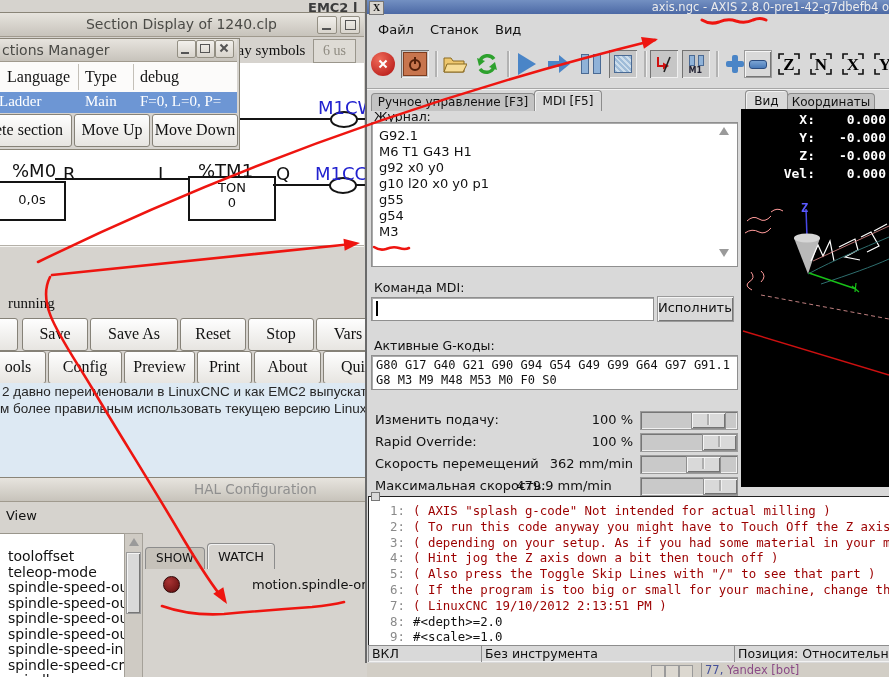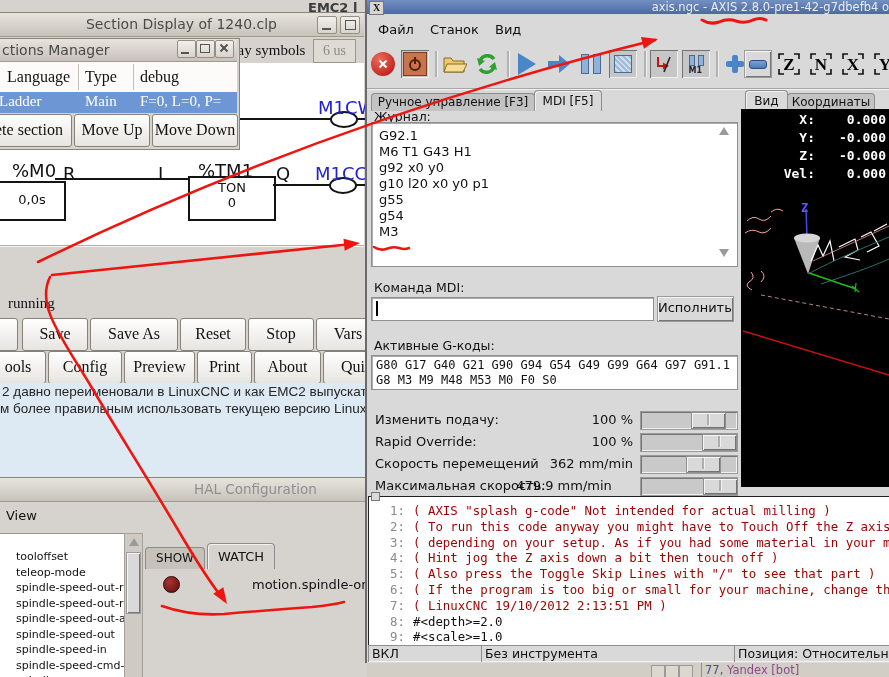--- a/index.html
+++ b/index.html
@@ -21,21 +21,21 @@
   .lad{font-size:18px;font-weight:normal;white-space:nowrap}
   .blu{color:#2121cf}
   .line{background:#141414}
   .coil{border:2px solid #141414;border-radius:50%;background:#fff}
   .lbox{border:2px solid #141414;background:#fff;text-align:center}
   .ic{width:28px;height:28px;top:50px}
   .icflat{display:flex;align-items:center;justify-content:center}
   .icsunk{background:#c6c6c6;box-shadow:inset 1px 1px 0 #737373,inset -1px -1px 0 #efefef;display:flex;align-items:center;justify-content:center}
   .sep{width:2px;height:26px;top:51px;background:#b2b2b2;border-right:1px solid #f0f0f0}
   .jl{position:absolute;left:7px;white-space:nowrap;font-size:13px}
-  .treeitem{padding-left:16px;line-height:15.5px;font-size:11px;white-space:nowrap}
+  .treeitem{padding-left:8px;line-height:15.5px;font-size:14px;white-space:nowrap}
   .gcrow{display:flex;line-height:15.8px;font-size:12.4px;white-space:nowrap}
   .gcn{width:28px;text-align:right;color:#8a8a8a;flex:none}
   .gct{margin-left:8px;color:#9c0000}
   .gct.code{color:#111}
   .statcell{background:#d9d9d9;box-shadow:inset 1px 1px 0 #8d8d8d,inset -1px -1px 0 #f2f2f2;font-size:12.5px;line-height:17px;padding-left:4px;overflow:hidden;white-space:nowrap}
   .tri-up{width:0;height:0;border-left:5px solid transparent;border-right:5px solid transparent;border-bottom:8px solid #9a9a9a}
   .tri-dn{width:0;height:0;border-left:5px solid transparent;border-right:5px solid transparent;border-top:8px solid #9a9a9a}
   .slider-handle{position:absolute;width:33px;height:15px;background:#d9d9d9;box-shadow:inset 1px 1px 0 #f5f5f5,inset -1px -1px 0 #737373;border:1px solid #8f8f8f}
   .slider-handle::after{content:"";position:absolute;left:15px;top:1px;width:2px;height:11px;background:#aeaeae;box-shadow:1px 0 0 #f0f0f0}
   .xg{position:relative;width:10px;height:10px}

